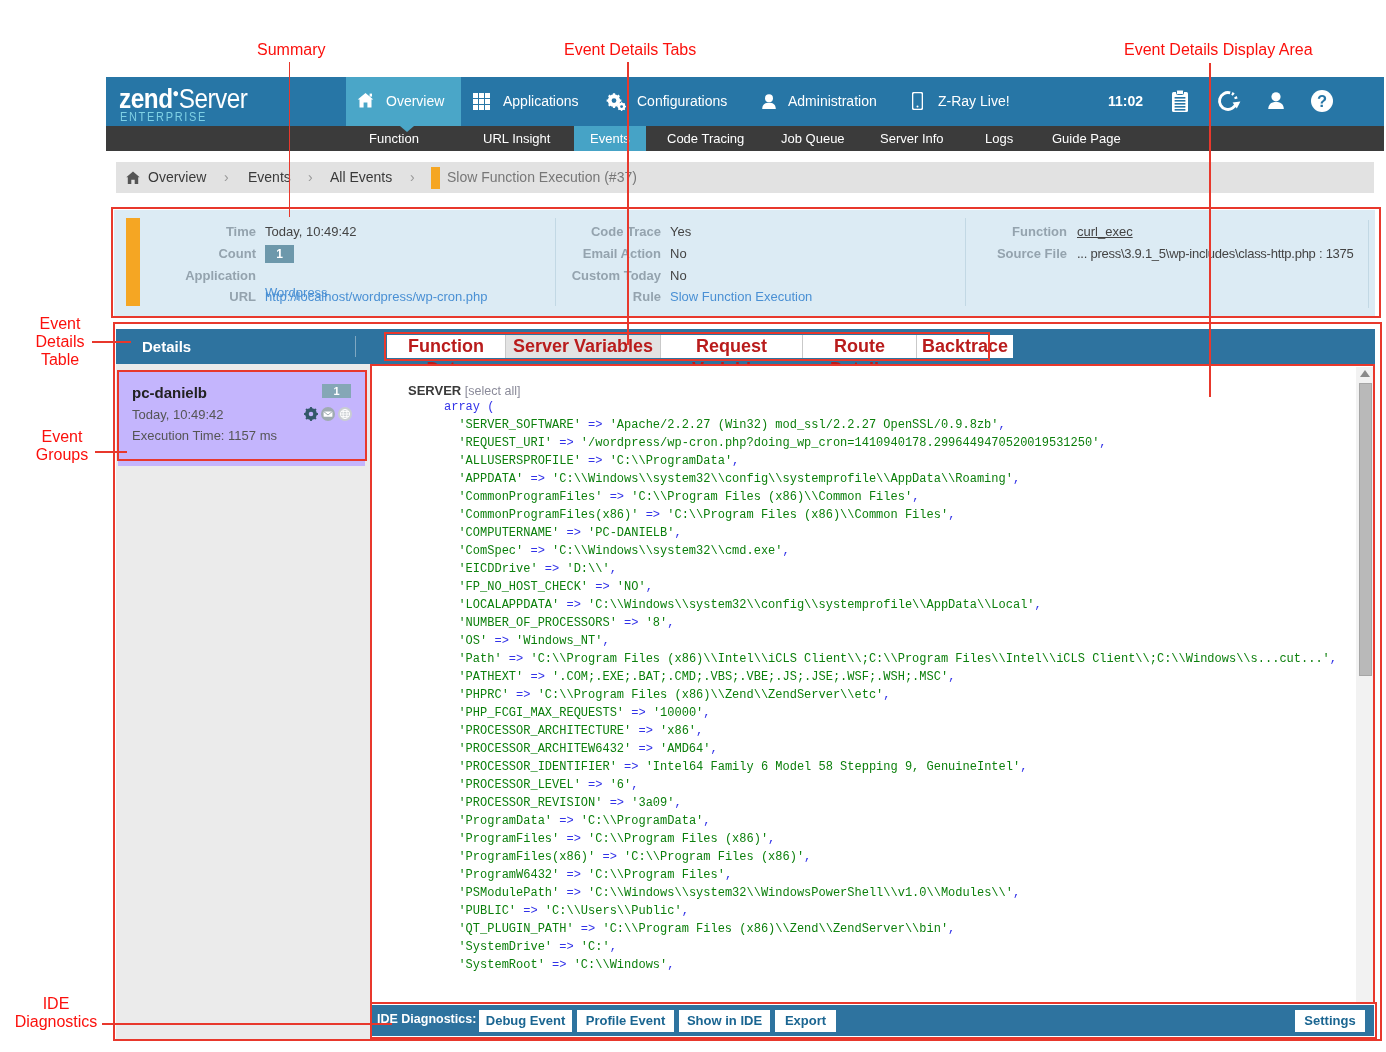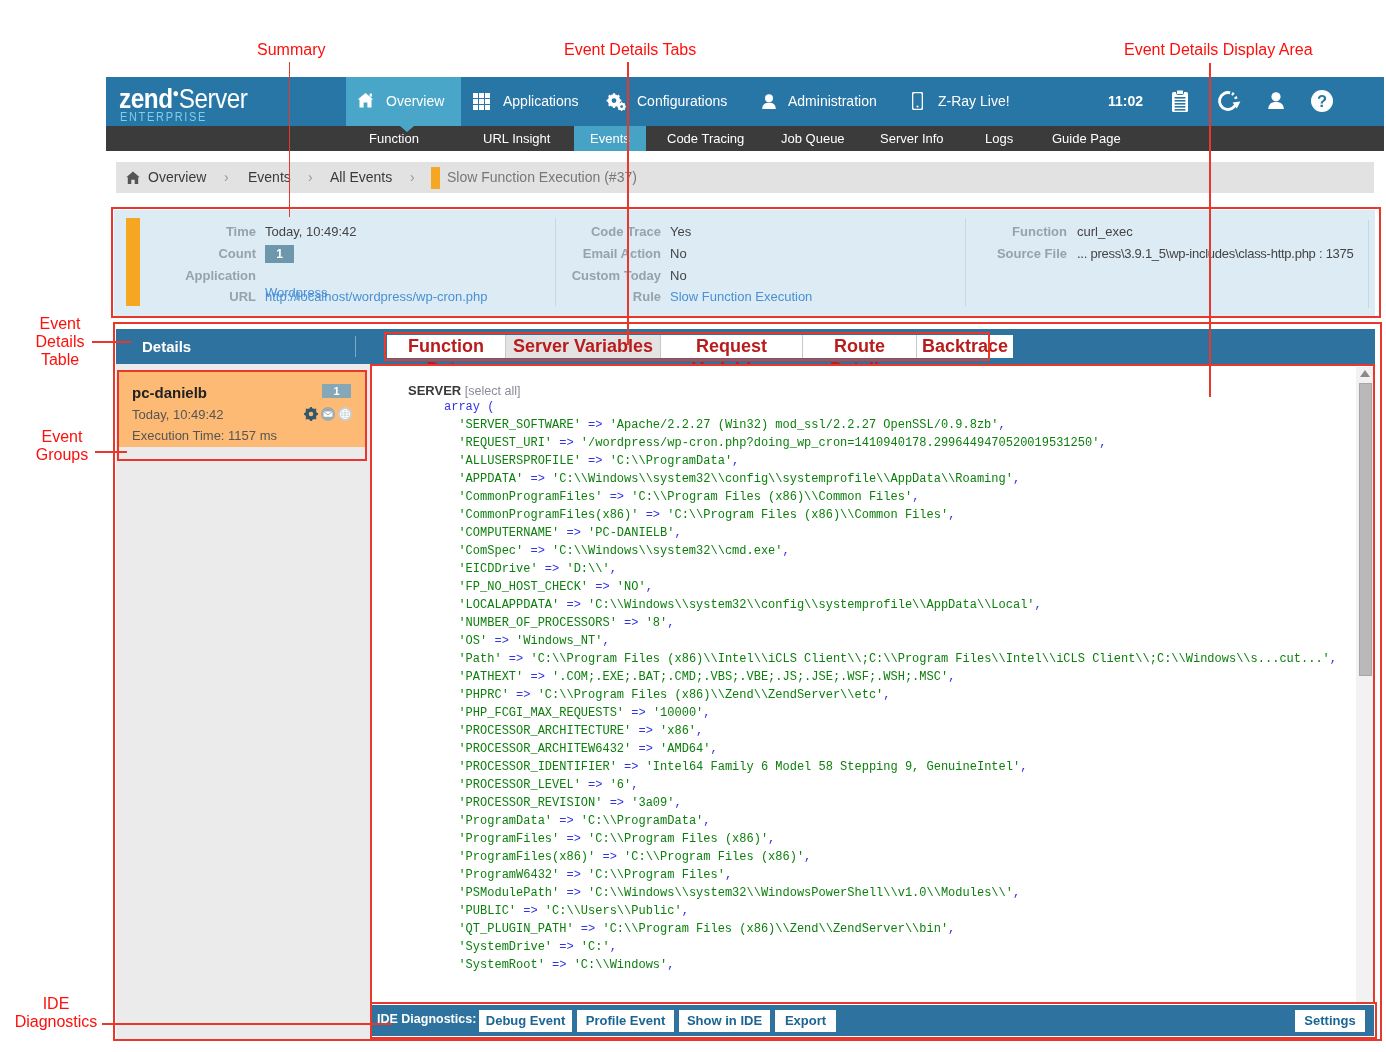--- a/index.html
+++ b/index.html
@@ -147,38 +147,38 @@
 <div class="slab" style="left:521px;top:224px;">Code Trace</div>
 <div class="slab" style="left:521px;top:246px;">Email Action</div>
 <div class="slab" style="left:521px;top:268px;">Custom Today</div>
 <div class="slab" style="left:521px;top:289px;">Rule</div>
 <div class="sval" style="left:670px;top:224px;">Yes</div>
 <div class="sval" style="left:670px;top:246px;">No</div>
 <div class="sval" style="left:670px;top:268px;">No</div>
 <div class="sval" style="left:670px;top:289px;"><a>Slow Function Execution</a></div>
 <div class="slab" style="left:927px;top:224px;">Function</div>
 <div class="slab" style="left:927px;top:246px;">Source File</div>
-<div class="sval" style="left:1077px;top:224px;">curl_exec</div>
+<div class="sval" style="left:1077px;top:224px;text-decoration:underline;">curl_exec</div>
 <div class="sval" style="left:1077px;top:246px;letter-spacing:-0.26px;">... press\3.9.1_5\wp-includes\class-http.php : 1375</div>
 
 <div class="abs" style="left:116px;top:329px;width:1259px;height:35px;background:#2e739f;">
   <div class="abs" style="left:26px;top:9px;color:#fff;font-size:15px;font-weight:bold;">Details</div>
   <div class="abs" style="left:239px;top:7px;width:1px;height:21px;background:#7fa8c2;"></div>
 </div>
 
 <div class="abs" style="left:387px;top:335px;height:23px;">
   <div class="tab" style="width:119px;">Function Data</div>
   <div class="tab" style="width:155px;background:#e3e3e3;">Server Variables</div>
   <div class="tab" style="width:142px;">Request Variables</div>
   <div class="tab" style="width:114px;">Route Details</div>
   <div class="tab" style="width:96px;border-right:none;">Backtrace</div>
 </div>
 
 <div class="abs" style="left:116px;top:364px;width:255px;height:677px;background:#ebebeb;"></div>
-<div class="abs" style="left:118px;top:371px;width:247px;height:76px;background:#fdba74;">
+<div class="abs" style="left:118px;top:371px;width:247px;height:95px;background:#c4b5fd;">
   <div class="abs" style="left:14px;top:13px;font-size:15px;font-weight:bold;color:#222;">pc-danielb</div>
   <div class="abs" style="left:204px;top:13px;width:29px;height:14px;background:#85a7b6;color:#fff;font-size:11px;font-weight:bold;text-align:center;line-height:14px;">1</div>
   <div class="abs" style="left:14px;top:36px;font-size:13px;color:#555;">Today, 10:49:42</div>
   <svg width="14" height="14" viewBox="0 0 14 14" style="position:absolute;left:186px;top:36px;">
       <g transform="translate(7,7)">
         <circle r="4.092" fill="none" stroke="#33586a" stroke-width="3.63"></circle>
         <rect x="-1.056" y="-6.93" width="2.112" height="2.772" fill="#33586a" transform="rotate(0)"></rect>
         <rect x="-1.056" y="-6.93" width="2.112" height="2.772" fill="#33586a" transform="rotate(45)"></rect>
         <rect x="-1.056" y="-6.93" width="2.112" height="2.772" fill="#33586a" transform="rotate(90)"></rect>
         <rect x="-1.056" y="-6.93" width="2.112" height="2.772" fill="#33586a" transform="rotate(135)"></rect>

